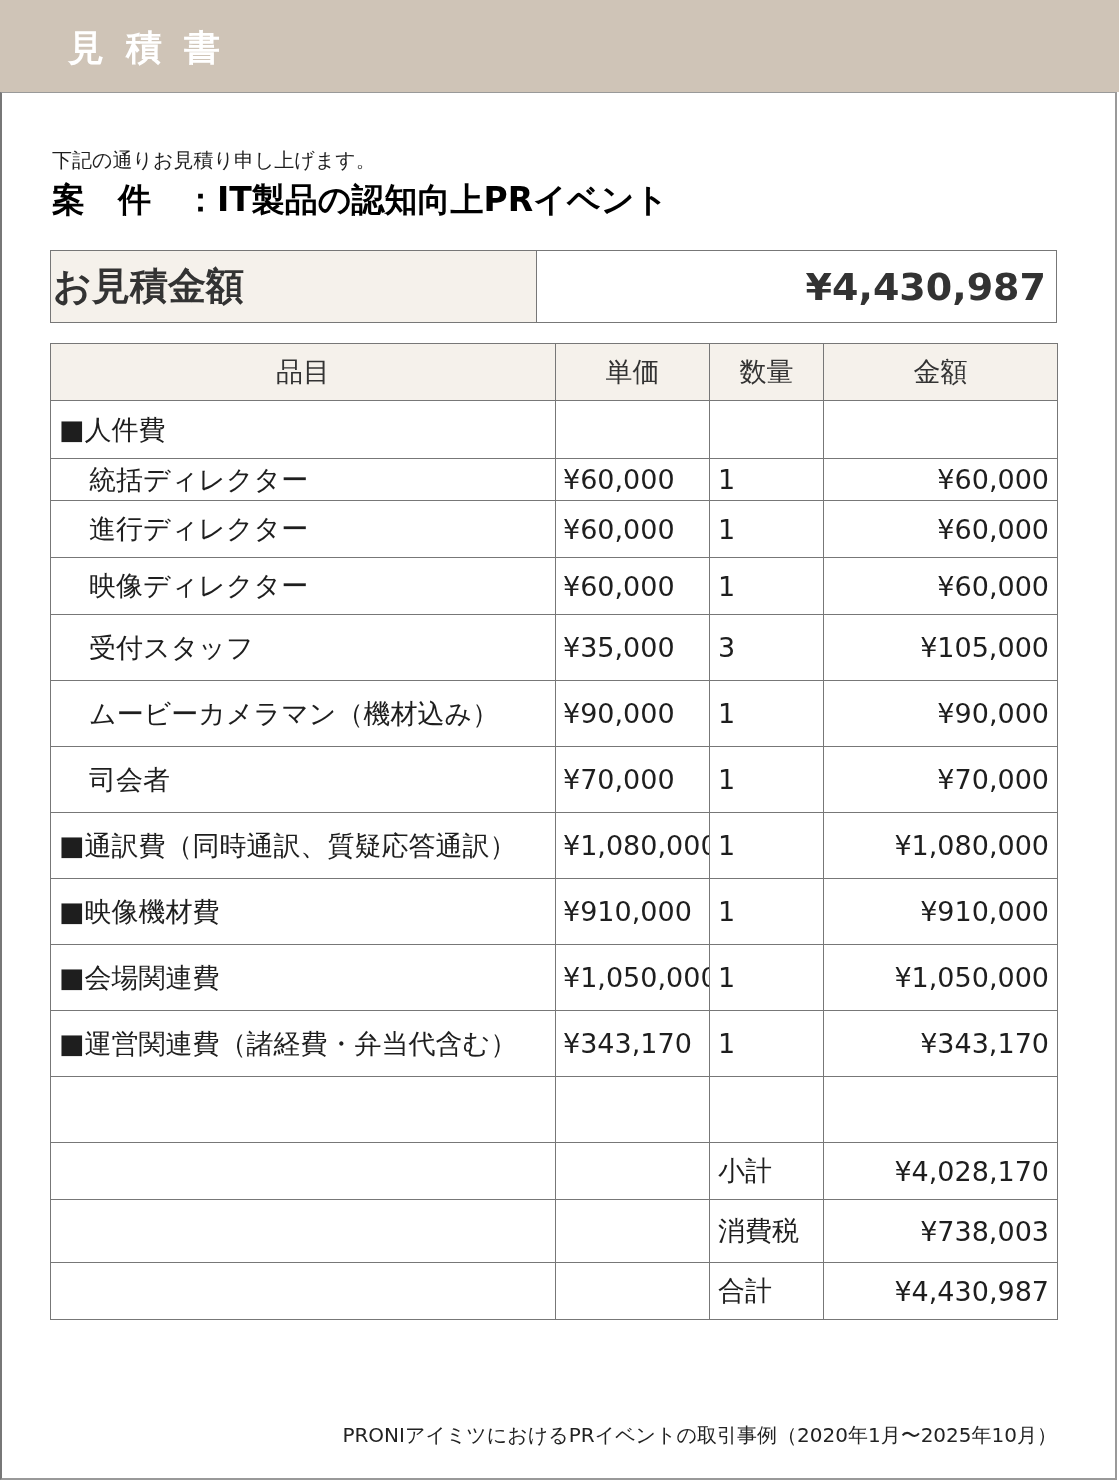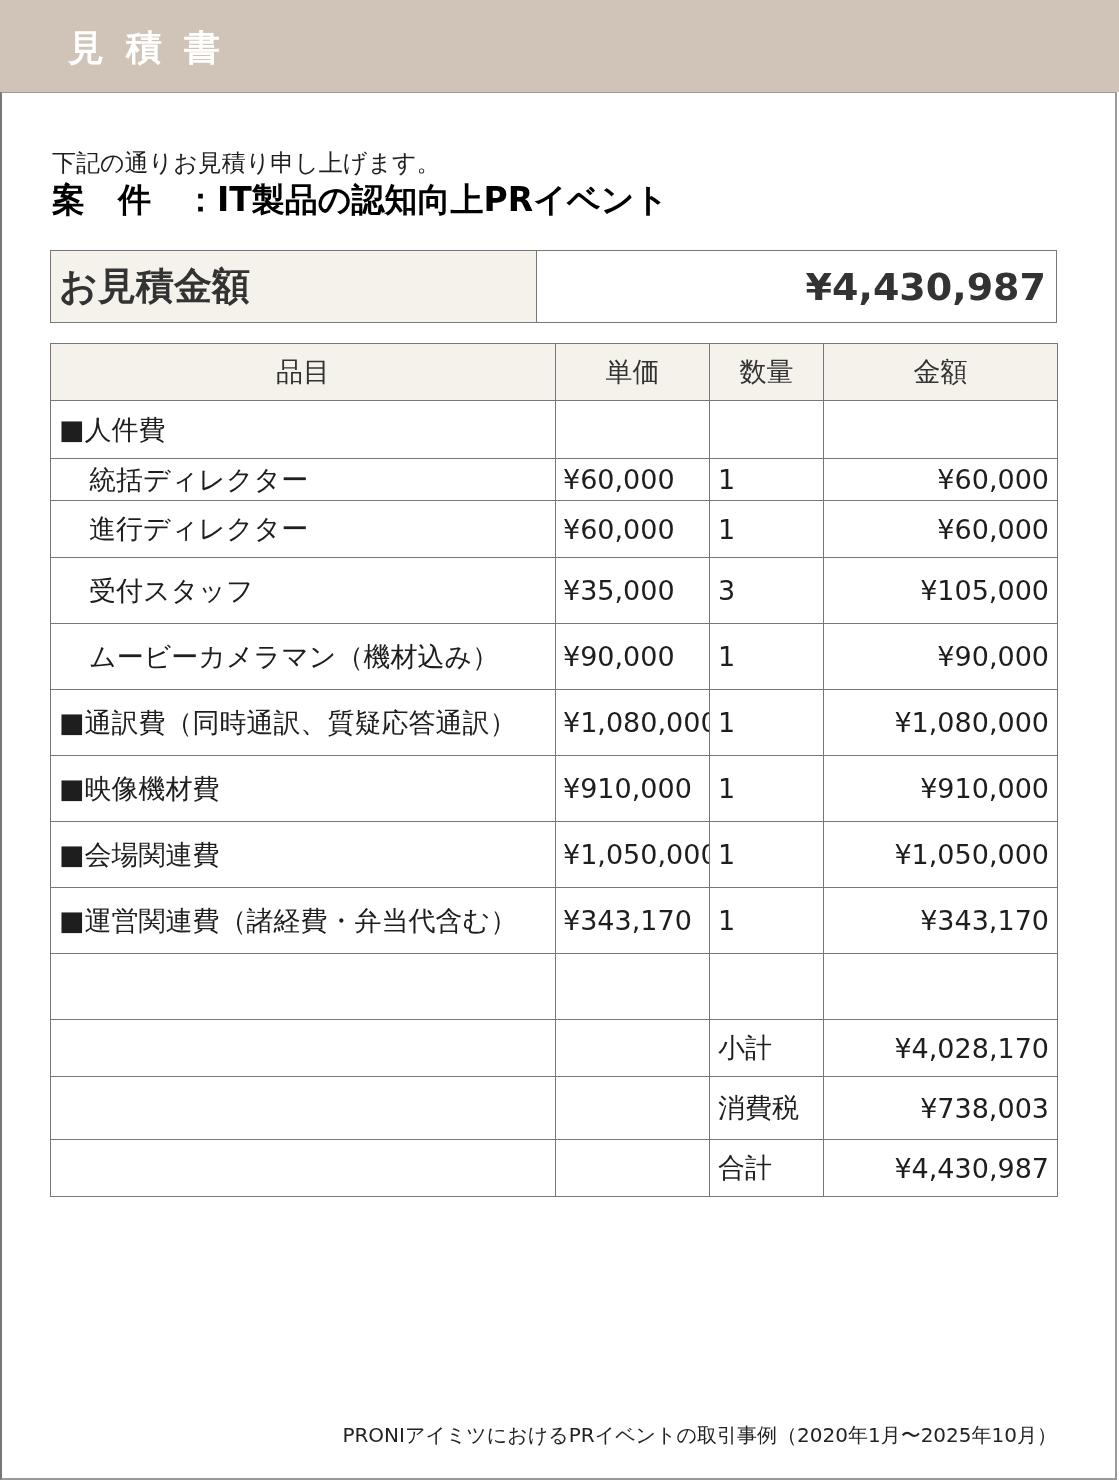--- a/index.html
+++ b/index.html
@@ -15,35 +15,35 @@
   .header-title {
     position: absolute; left: 68px; top: 24px; font-size: 36px; font-weight: bold;
     color: #ffffff; letter-spacing: 22px;
   }
   .frame {
     position: absolute; left: 0; top: 92px; width: 1117px; height: 1388px;
     border-left: 2px solid #777; border-right: 2px solid #999; border-bottom: 2px solid #999;
     border-top: 1px solid #999; box-sizing: border-box;
   }
   .intro {
-    position: absolute; left: 52px; top: 147px; font-size: 24px; color: #1e1e1e;
+    position: absolute; left: 52px; top: 147px; font-size: 20px; color: #1e1e1e;
   }
   .project {
     position: absolute; left: 52px; top: 178px; font-size: 33px; font-weight: bold; color: #000000;
     white-space: pre;
     text-align: center;
   }
   .total-box {
     position: absolute; left: 50px; top: 250px; width: 1007px; height: 73px;
     border: 1.5px solid #777; box-sizing: border-box; display: flex;
   }
   .total-label {
     width: 486px; background: #f5f1eb; border-right: 1.5px solid #777;
     font-size: 38px; font-weight: bold; color: #333; display: flex; align-items: center;
-    padding-left: 8px; box-sizing: border-box;
+    padding-left: 2px; box-sizing: border-box;
   }
   .total-value {
     flex: 1; font-size: 38px; font-weight: bold; color: #333; display: flex;
     align-items: center; justify-content: flex-end; padding-right: 10px;
   }
   table.items {
     position: absolute; left: 50px; top: 343px; width: 1007px;
     border-collapse: collapse; table-layout: fixed;
   }
   table.items td, table.items th {
@@ -101,31 +101,43 @@
         <td class="price">¥60,000</td>
         <td>1</td>
         <td class="amt">¥60,000</td>
       </tr>
       <tr style="height: 57px;">
         <td class="indent">進行ディレクター</td>
         <td class="price">¥60,000</td>
         <td>1</td>
         <td class="amt">¥60,000</td>
       </tr>
+      <tr style="height: 57px;">
+        <td class="indent">映像ディレクター</td>
+        <td class="price">¥60,000</td>
+        <td>1</td>
+        <td class="amt">¥60,000</td>
+      </tr>
       <tr style="height: 66px;">
         <td class="indent">受付スタッフ</td>
         <td class="price">¥35,000</td>
         <td>3</td>
         <td class="amt">¥105,000</td>
       </tr>
       <tr style="height: 66px;">
         <td class="indent">ムービーカメラマン（機材込み）</td>
         <td class="price">¥90,000</td>
         <td>1</td>
         <td class="amt">¥90,000</td>
+      </tr>
+      <tr style="height: 66px;">
+        <td class="indent">司会者</td>
+        <td class="price">¥70,000</td>
+        <td>1</td>
+        <td class="amt">¥70,000</td>
       </tr>
       <tr style="height: 66px;">
         <td>■通訳費（同時通訳、質疑応答通訳）</td>
         <td class="price">¥1,080,000</td>
         <td>1</td>
         <td class="amt">¥1,080,000</td>
       </tr>
       <tr style="height: 66px;">
         <td>■映像機材費</td>
         <td class="price">¥910,000</td>

